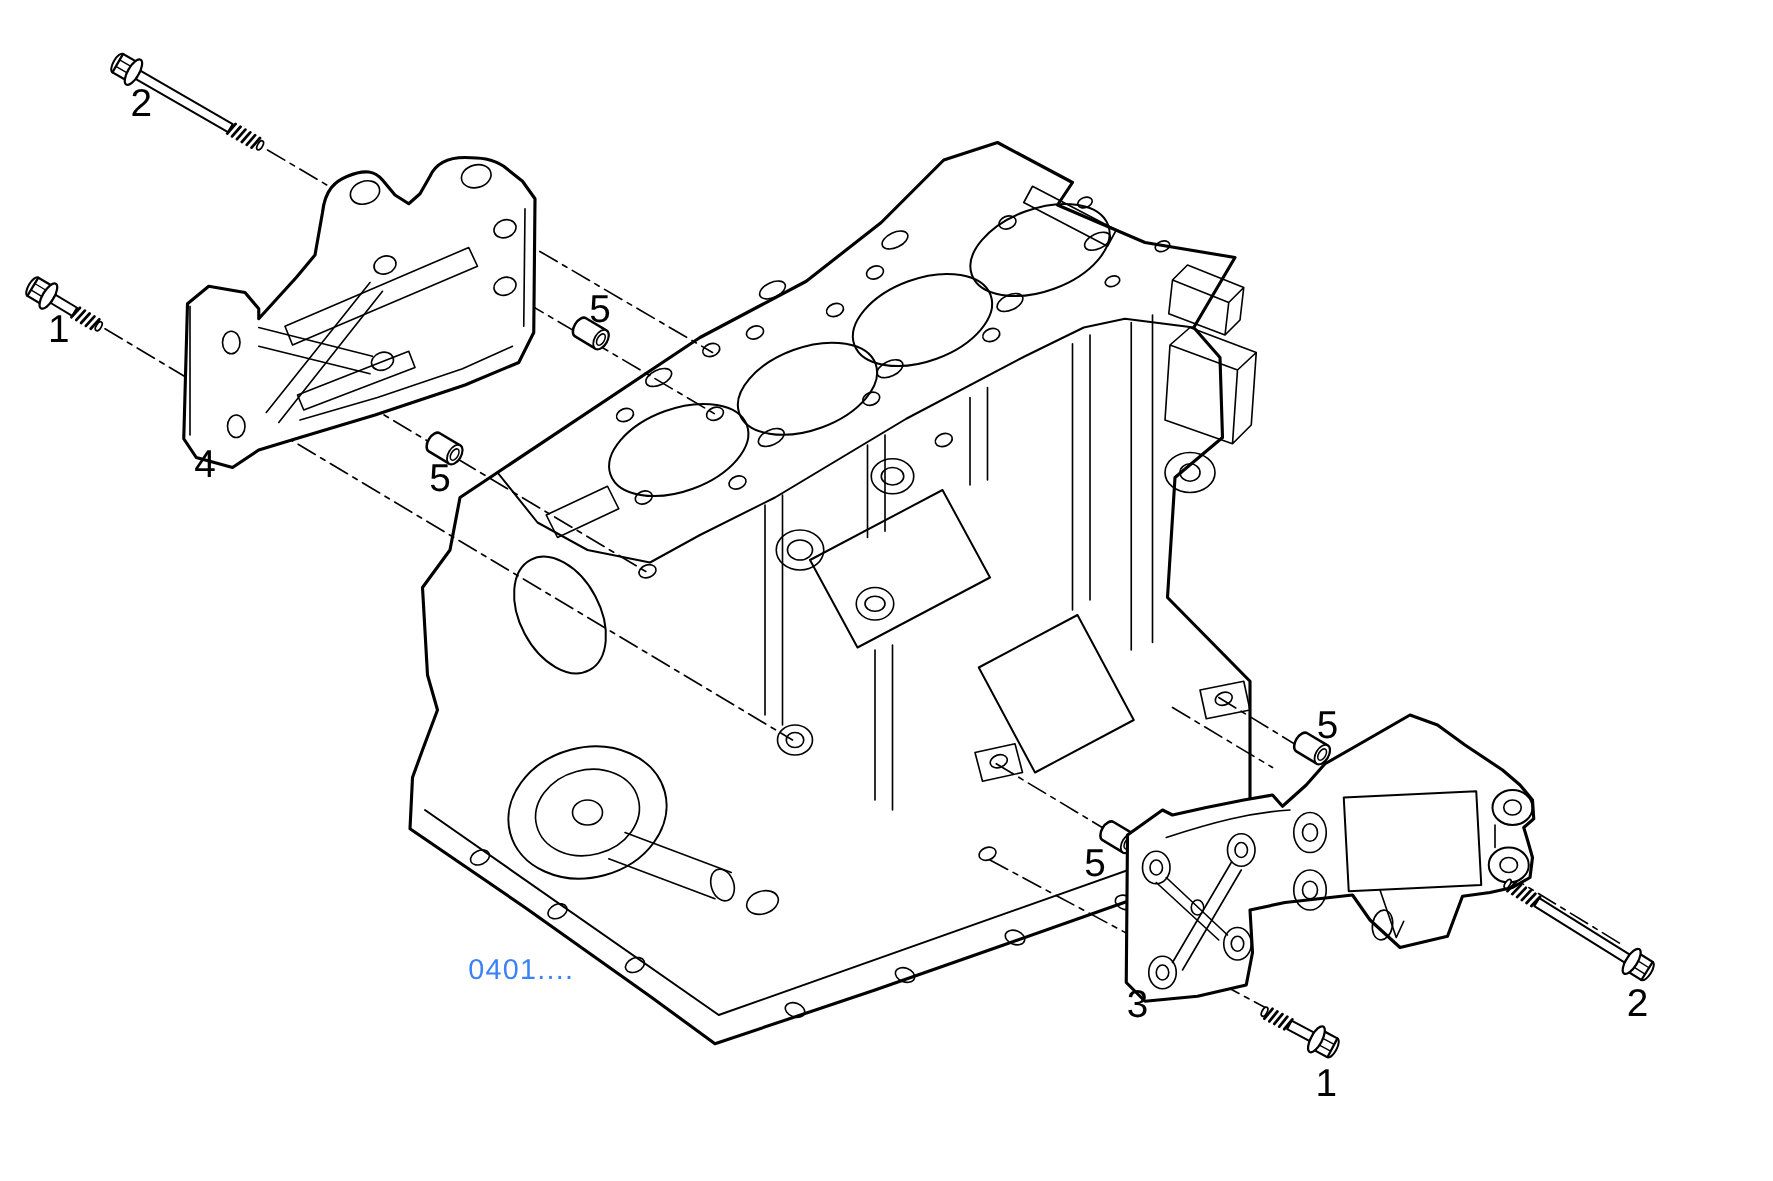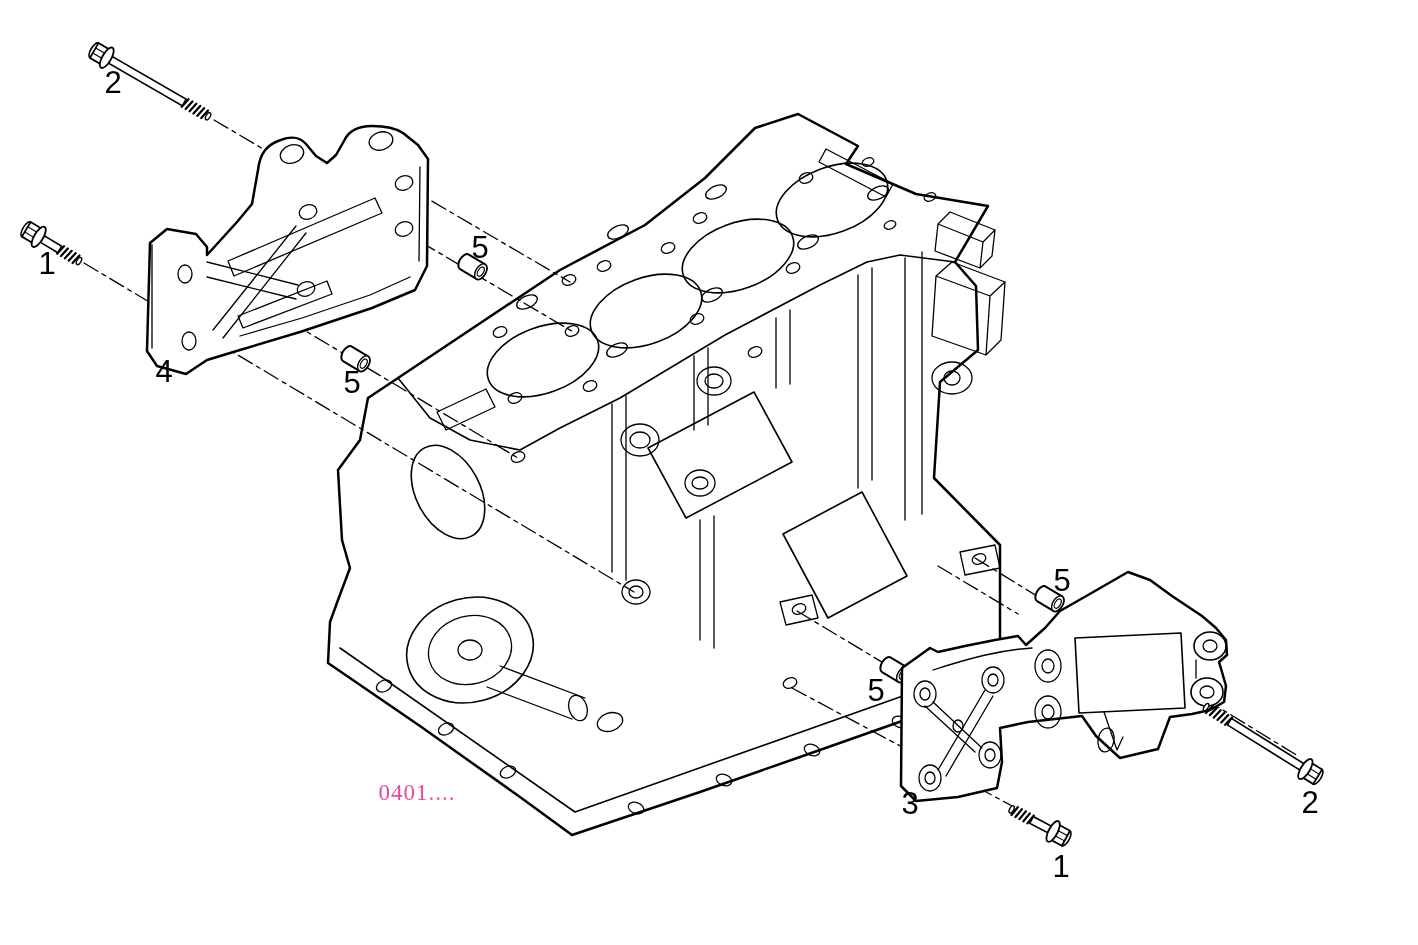--- a/index.html
+++ b/index.html
@@ -18,27 +18,26 @@
     font-family: "Liberation Sans", sans-serif;
     font-size: 31px;
     color: #000000;
     line-height: 1;
     white-space: nowrap;
     user-select: none;
   }
   .figure-code {
     position: absolute;
     transform: translate(-50%, -50%);
-    font-family: Liberation Serif, serif;
+    font-family: Liberation Sans, sans-serif;
     font-size: 23px;
-    color: #ec4899;
+    color: #3b82f6;
     letter-spacing: 1px;
     line-height: 1;
     white-space: nowrap;
-    margin-top: 16px;
   }
   .art { stroke: #000000; fill: none; stroke-linejoin: round; stroke-linecap: round; }
   .outline { stroke-width: 2.5; fill: #ffffff; }
   .detail  { stroke-width: 1.3; }
   .detail2 { stroke-width: 1.6; }
   .whitefill { fill: #ffffff; }
   .axis { stroke-width: 1.3; stroke-dasharray: 16 5 4 5; }
 </style>
 </head>
 <body>

